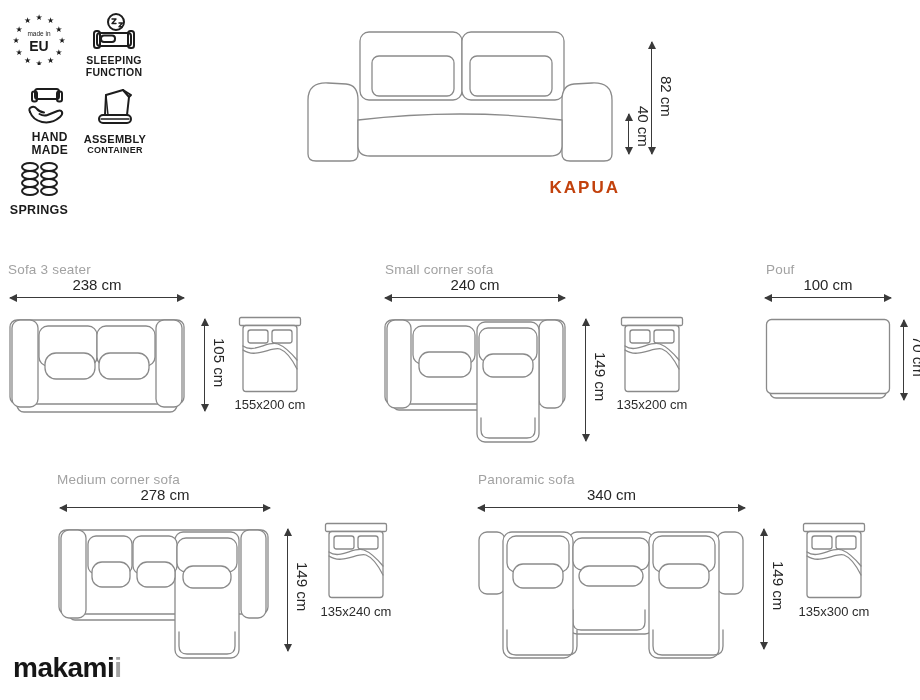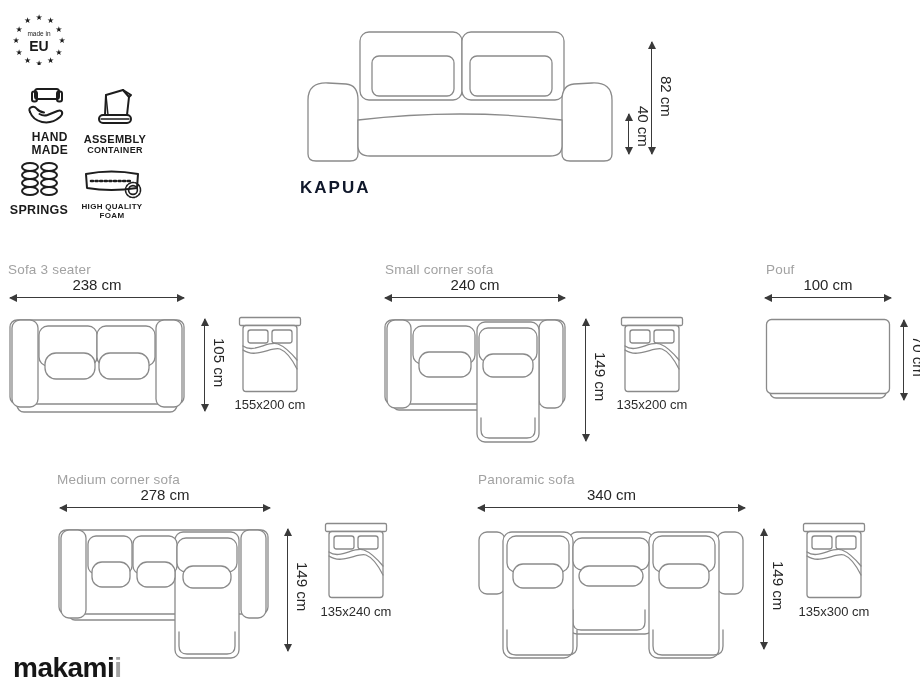--- a/index.html
+++ b/index.html
@@ -35,22 +35,22 @@
   .dim-v::before{content:"";position:absolute;top:-1px;left:-3.3px;width:0;height:0;
     border-left:4px solid transparent;border-right:4px solid transparent;border-bottom:8px solid #3a3a3a;}
   .dim-v::after{content:"";position:absolute;bottom:-1px;left:-3.3px;width:0;height:0;
     border-left:4px solid transparent;border-right:4px solid transparent;border-top:8px solid #3a3a3a;}
   .dim-label-h{position:absolute;font-size:15px;color:#262626;text-align:center;}
   .dim-label-v{position:absolute;font-size:15px;color:#262626;writing-mode:vertical-rl;}
 
   .section-title{position:absolute;font-size:13.5px;color:#a2a2a2;letter-spacing:.2px;}
   .bed-size{position:absolute;font-size:13px;color:#2b2b2b;text-align:center;width:96px;}
 
-  .hero-name{position:absolute;left:300px;top:178px;width:320px;text-align:left;
-             font-size:17px;font-weight:bold;letter-spacing:2px;color:#0f172a;}
+  .hero-name{position:absolute;left:300px;top:178px;width:320px;text-align:right;
+             font-size:17px;font-weight:bold;letter-spacing:2px;color:#c2410c;}
 
   .logo{position:absolute;left:13px;top:652px;font-size:28px;font-weight:bold;
         letter-spacing:-.5px;color:#161616;}
   .logo .accent{color:#a3a3a3;}
 </style>
 </head>
 <body>
 
 <div class="page">
 
@@ -68,20 +68,35 @@
           <text x="8.1" y="45.5">★</text>
         <text x="5" y="34">★</text>
           <text x="8.1" y="22.5">★</text>
           <text x="16.5" y="14.1">★</text>
       </g>
       <text x="28" y="27" font-size="6.5" fill="#1a1a1a" text-anchor="middle">made in</text>
       <text x="28" y="42" font-size="14" font-weight="bold" fill="#1a1a1a" text-anchor="middle">EU</text>
     </svg>
   </div>
 
+  <div class="feature f-sleep" style="left:80px;top:12px;width:68px;">
+    <svg class="ficon" width="46" height="40" viewBox="0 0 46 40">
+      <circle cx="25" cy="10" r="8"></circle>
+      <path d="M21,7 h4 l-4,4.5 h4" stroke-width="1.4"></path>
+      <path d="M28,11 h3.4 l-3.4,3.8 h3.4" stroke-width="1.4"></path>
+      <rect x="6" y="21" width="34" height="13" rx="3"></rect>
+      <rect x="3" y="19" width="6" height="17" rx="2.5"></rect>
+      <rect x="37" y="19" width="6" height="17" rx="2.5"></rect>
+      <rect x="10" y="23.5" width="14" height="6.5" rx="3"></rect>
+    </svg>
+    <div class="flabel">
+      <span class="l1">SLEEPING</span>
+      <span class="l2">FUNCTION</span>
+    </div>
+  </div>
 
 
   <div class="feature f-hand" style="left:10px;top:86px;width:58px;align-items:flex-end;">
     <svg class="ficon" width="42" height="42" viewBox="0 0 42 42">
       <rect x="9" y="3" width="24" height="10" rx="2.5"></rect>
       <rect x="6" y="5.5" width="5" height="10" rx="2"></rect>
       <rect x="31" y="5.5" width="5" height="10" rx="2"></rect>
       <path d="M11,13 h20" stroke-width="1.6"></path>
       <path d="M4,26 q-2,-4 2,-5 q3,-.8 5,2 q2.5,3 7,3.5" fill="none"></path>
       <path d="M4,26 q3,8 12,10 q10,2 18,-5 q3,-2.7 2,-5 q-1.2,-2.4 -4.5,-1 l-10,4 q-4,1.4 -8,-1" fill="none"></path>
@@ -117,32 +132,20 @@
           <ellipse cx="31" cy="15" rx="8" ry="4"></ellipse>
         <ellipse cx="31" cy="23" rx="8" ry="4"></ellipse>
           <ellipse cx="31" cy="31" rx="8" ry="4"></ellipse>
       </g>
     </svg>
     <div class="flabel">
       <span class="l1">SPRINGS</span>
     </div>
   </div>
 
-  <div class="feature f-foam" style="left:74px;top:166px;width:76px;">
-    <svg class="ficon" width="62" height="34" viewBox="0 0 62 34">
-      <path d="M5,8 Q30,3 57,8 L56,22 Q30,26 6,22 Z"></path>
-      <path d="M10,15 h40" stroke-width="2.6" stroke-dasharray="2,2.6"></path>
-      <circle cx="52" cy="24" r="7.5" stroke-width="1.6" stroke-dasharray="2,1.4"></circle>
-      <circle cx="52" cy="24" r="4.4" stroke-width="1.6"></circle>
-    </svg>
-    <div class="flabel">
-      <span class="l1">HIGH QUALITY</span>
-      <span class="l2">FOAM</span>
-    </div>
-  </div>
 
   <svg class="draw abs" style="left:300px;top:26px;" width="320" height="140" viewBox="0 0 320 140">
     <rect x="60" y="6" width="102" height="68" rx="9"></rect>
     <rect x="162" y="6" width="102" height="68" rx="9"></rect>
     <rect x="72" y="30" width="82" height="40" rx="7"></rect>
     <rect x="170" y="30" width="82" height="40" rx="7"></rect>
     <path d="M8,128 L8,74 Q8,56 28,57 L46,58 Q58,59 58,74 L58,128 Q58,135 50,135 L16,135 Q8,135 8,128 Z"></path>
     <path d="M312,128 L312,74 Q312,56 292,57 L274,58 Q262,59 262,74 L262,128 Q262,135 270,135 L304,135 Q312,135 312,128 Z"></path>
     <path d="M58,94 Q160,82 262,94 L262,120 Q262,130 250,130 L70,130 Q58,130 58,120 Z"></path>
   </svg>

